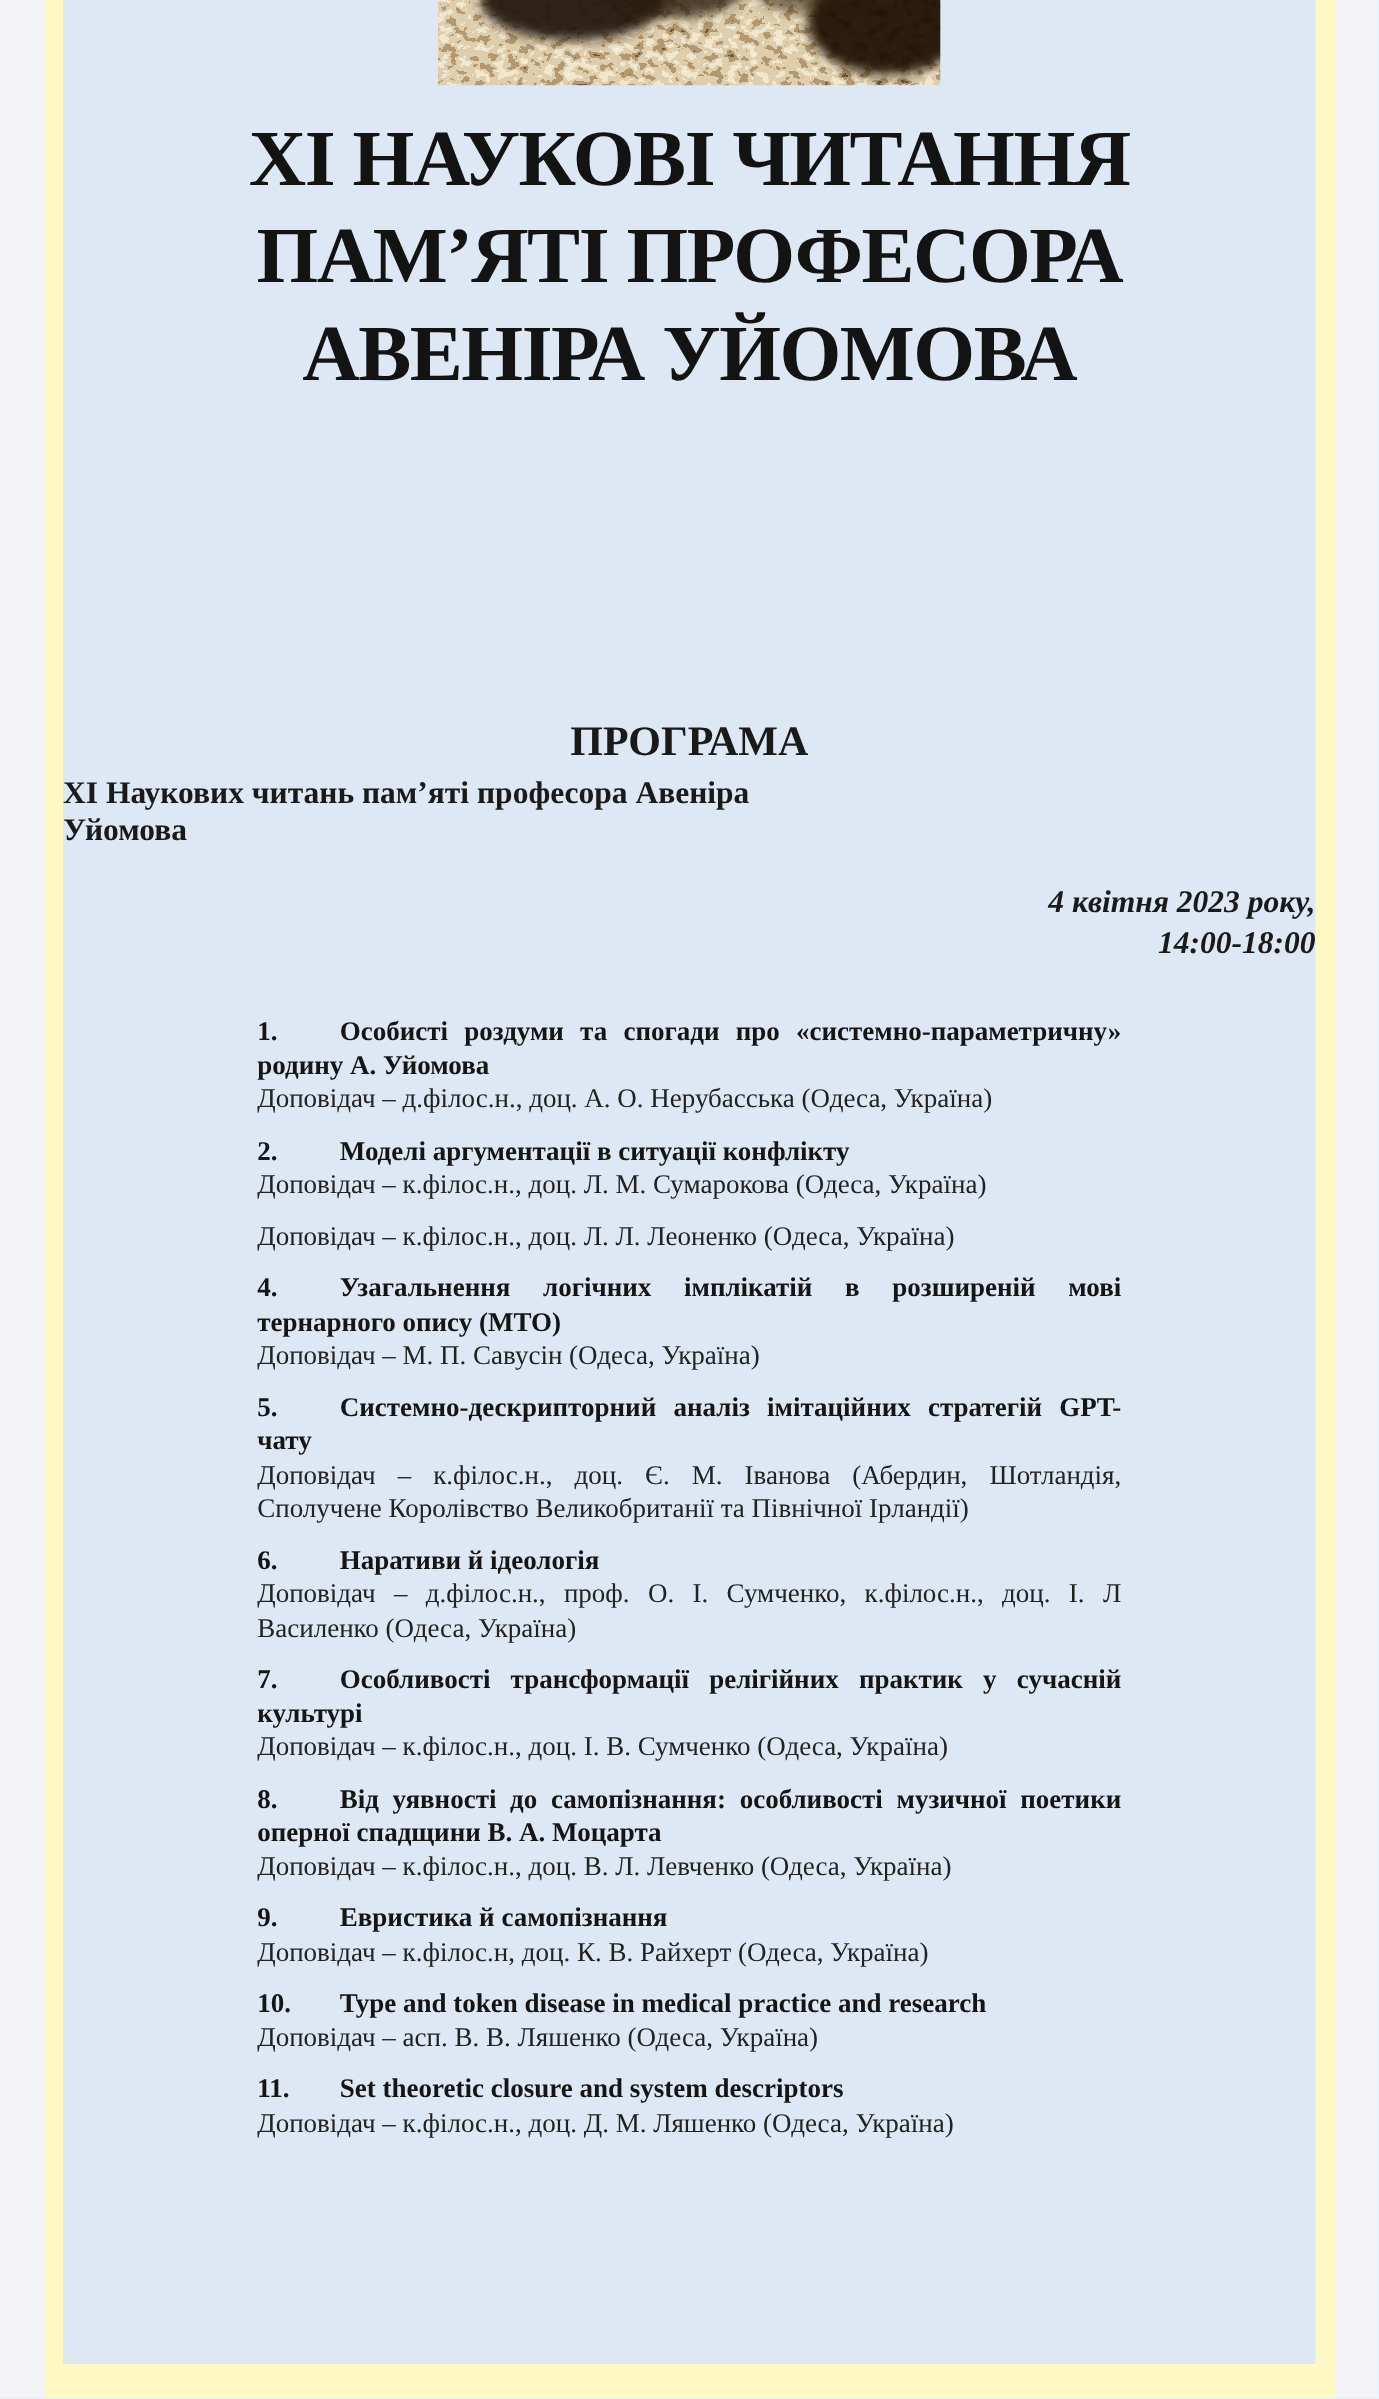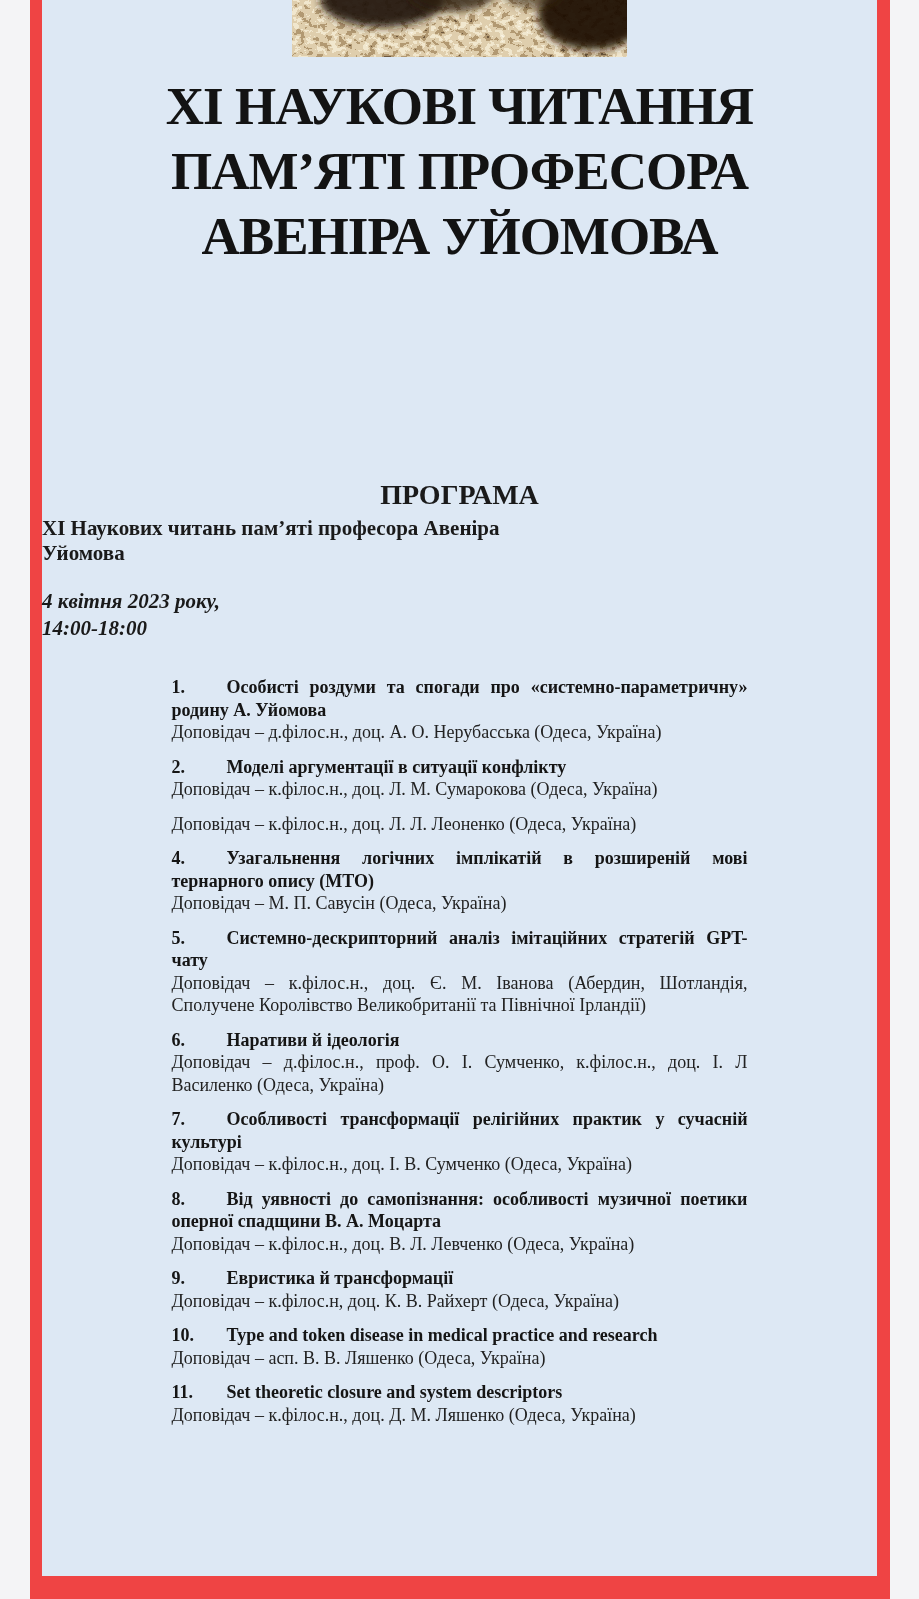--- a/index.html
+++ b/index.html
@@ -7,21 +7,21 @@
     width: 919px; height: 1599px;
     background: #f4f4f6;
     position: relative;
     overflow: hidden;
     font-family: "Liberation Serif", "DejaVu Serif", serif;
     color: #1f1f1f;
   }
   .white-strip {
     position: absolute; left: 30px; top: 0;
     width: 860px; height: 1599px;
-    background: #ef4444;
+    background: #fef9c3;
   }
   .card {
     position: absolute; left: 12px;
     width: 835px;
     background: #dde8f4;
   }
   .card-title { top: 0; height: 413px; }
   .card-program { top: 404px; height: 1172px; box-sizing: border-box; padding-top: 76px; }
 
   
@@ -53,21 +53,21 @@
     color: #1a1a1a;
   }
   .program-subtitle {
     font-weight: bold;
     font-size: 21px;
     line-height: 25px;
     color: #1a1a1a;
   }
   .program-date {
     margin-top: 22px;
-    text-align: left;
+    text-align: right;
     font-weight: bold;
     font-style: italic;
     font-size: 21px;
     line-height: 27px;
     color: #1a1a1a;
   }
   .items {
     width: 600px;
     margin: 34px auto 0 auto;
     padding: 0;
@@ -173,21 +173,21 @@
           <p class="item-title"><span class="item-num">7.</span><span>Особливості трансформації релігійних практик у сучасній культурі</span></p>
           <p class="item-speaker">Доповідач – к.філос.н., доц. І. В. Сумченко (Одеса, Україна)</p>
         </li>
 
         <li class="item">
           <p class="item-title"><span class="item-num">8.</span><span>Від уявності до самопізнання: особливості музичної поетики оперної спадщини В. А. Моцарта</span></p>
           <p class="item-speaker">Доповідач – к.філос.н., доц. В. Л. Левченко (Одеса, Україна)</p>
         </li>
 
         <li class="item">
-          <p class="item-title"><span class="item-num">9.</span><span>Евристика й трансформації</span></p>
+          <p class="item-title"><span class="item-num">9.</span><span>Евристика й самопізнання</span></p>
           <p class="item-speaker">Доповідач – к.філос.н, доц. К. В. Райхерт (Одеса, Україна)</p>
         </li>
 
         <li class="item">
           <p class="item-title"><span class="item-num">10.</span><span>Type and token disease in medical practice and research</span></p>
           <p class="item-speaker">Доповідач – асп. В. В. Ляшенко (Одеса, Україна)</p>
         </li>
 
         <li class="item">
           <p class="item-title"><span class="item-num">11.</span><span>Set theoretic closure and system descriptors</span></p>

